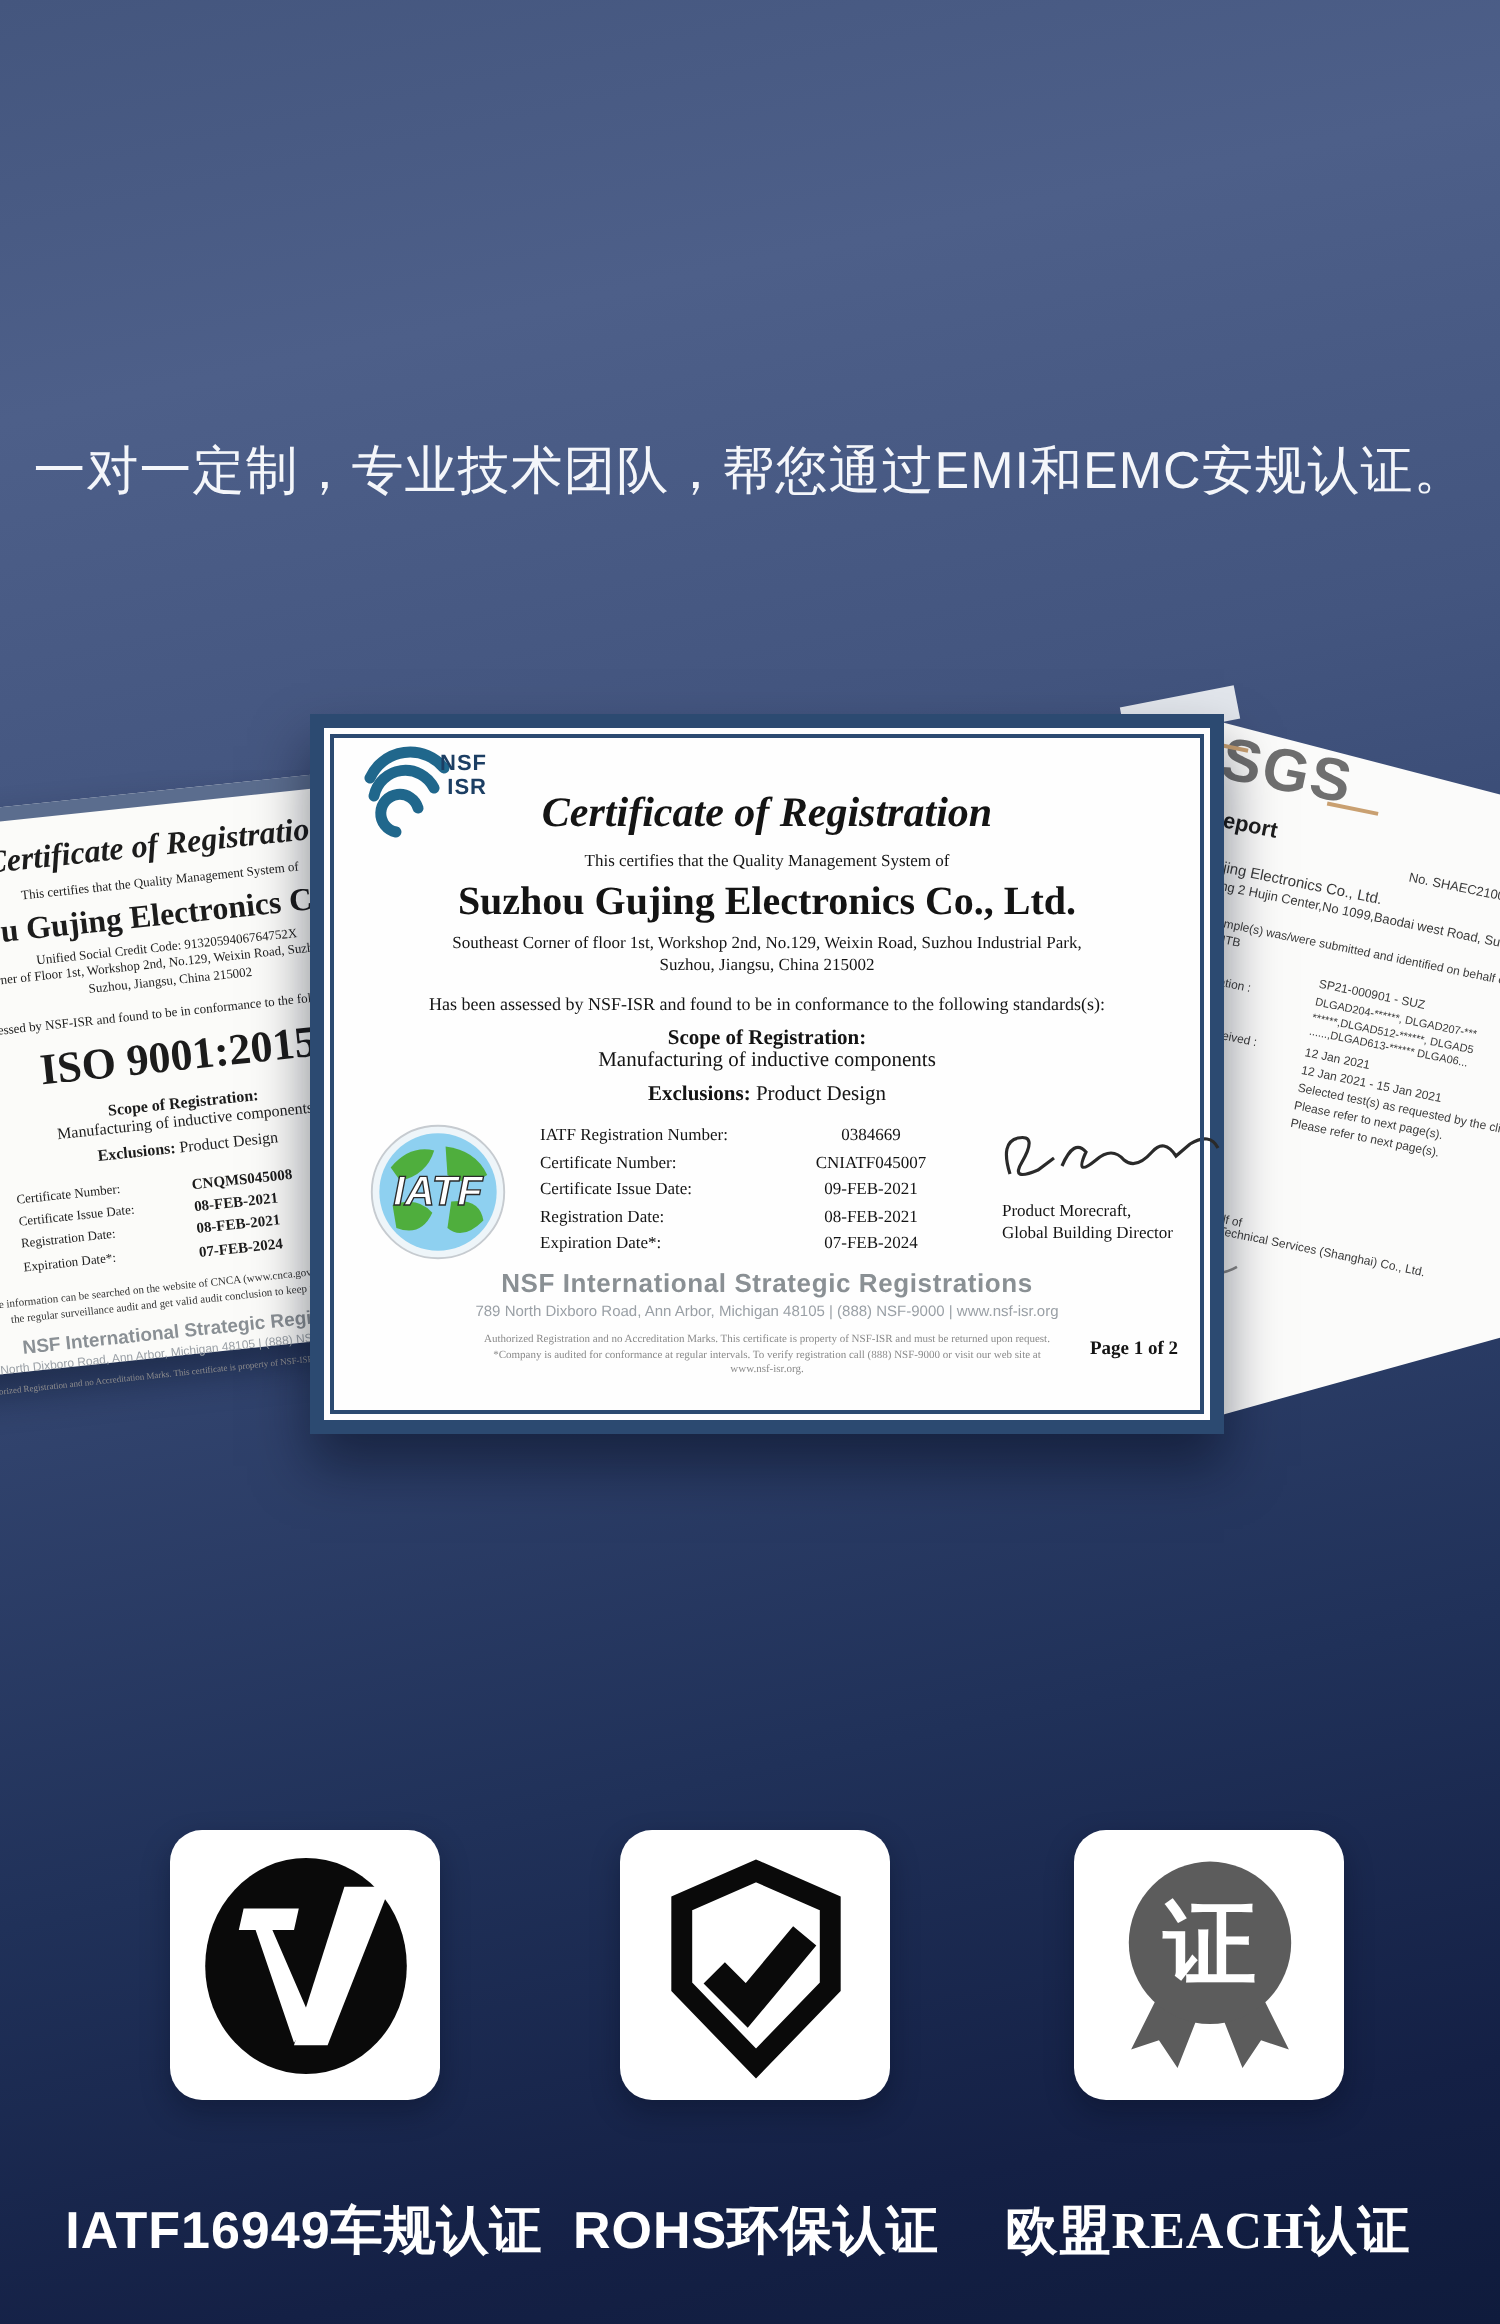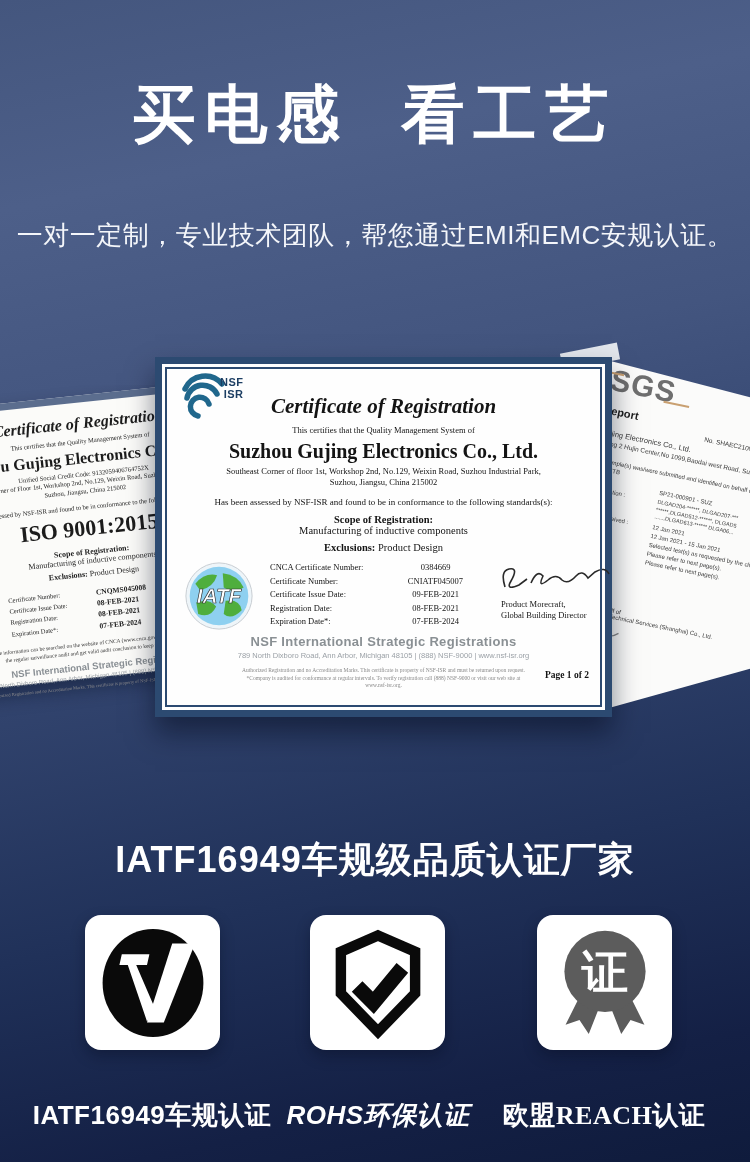--- a/index.html
+++ b/index.html
@@ -110,29 +110,28 @@
   .bold { font-weight:bold; }
 
   
   .section-title { position:absolute; top:836px; left:0; width:100%; text-align:center; color:#ffffff; font-size:36px; font-weight:bold; letter-spacing:1px; }
   .badge-card { position:absolute; top:915px; width:135px; height:135px; background:#ffffff; border-radius:16px; box-shadow:0 6px 14px rgba(5,12,30,.35); display:flex; align-items:center; justify-content:center; }
   .badge-card.b1 { left:85px; }
   .badge-card.b2 { left:310px; }
   .badge-card.b3 { left:537px; }
   .badge-label { position:absolute; top:1098px; width:240px; text-align:center; color:#ffffff; font-size:26px; font-weight:bold; letter-spacing:0.5px; }
   .badge-label.l1 { left:32px; }
-  .badge-label.l2 { left:258px;font-style:italic; }
+  .badge-label.l2 { left:258px; }
   .badge-label.l3 { left:484px;font-family:Liberation Serif, serif; }
 </style>
 </head>
 <body>
 
 <div class="page">
 
-  <div class="hero-title">买电感  看工艺</div>
   <div class="hero-subtitle">一对一定制，专业技术团队，帮您通过EMI和EMC安规认证。</div>
 
   <div class="certs">
 
     <div class="cert-left">
       <div class="lc-sheet">
         <div class="lc-title">Certificate of Registration</div>
         <div class="lc-certifies">This certifies that the Quality Management System of</div>
         <div class="lc-company">Suzhou Gujing Electronics Co., Ltd.</div>
         <div class="lc-code">Unified Social Credit Code:  9132059406764752X</div>
@@ -261,21 +260,21 @@
           <circle cx="37" cy="37" r="35" fill="#eef5f9" stroke="#c6cbd0" stroke-width="1"></circle>
           <circle cx="37" cy="37" r="31" fill="#8ed0f0"></circle>
           <path d="M12 24 Q22 12 35 15 Q31 28 17 31 Z" fill="#4fae3d"></path>
           <path d="M41 13 Q57 15 63 28 Q52 35 42 28 Z" fill="#4fae3d"></path>
           <path d="M13 44 Q26 39 34 48 Q28 61 15 56 Z" fill="#4fae3d"></path>
           <path d="M44 42 Q59 40 61 52 Q50 63 42 56 Z" fill="#4fae3d"></path>
           <text x="37" y="44" text-anchor="middle" font-size="22" font-style="italic" font-weight="bold" fill="#ffffff" stroke="#2b2b2b" stroke-width="0.7" font-family="Liberation Sans, sans-serif">IATF</text>
         </svg>
         <div class="cc-table">
           <div class="cc-row">
-              <span class="lbl">CNCA Certificate Number:</span>
+              <span class="lbl">IATF Registration Number:</span>
               <span class="val">0384669</span>
             </div>
           <div class="cc-row">
               <span class="lbl">Certificate Number:</span>
               <span class="val">CNIATF045007</span>
             </div>
           <div class="cc-row">
               <span class="lbl">Certificate Issue Date:</span>
               <span class="val">09-FEB-2021</span>
             </div>
@@ -302,21 +301,20 @@
         <div class="cc-fine-lines">
           <div>Authorized Registration and no Accreditation Marks. This certificate is property of NSF-ISR and must be returned upon request.</div>
           <div>*Company is audited for conformance at regular intervals. To verify registration call (888) NSF-9000 or visit our web site at www.nsf-isr.org.</div>
         </div>
         <div class="cc-page">Page 1 of 2</div>
       </div>
     </div>
 
   </div>
 
-  <div class="section-title">IATF16949车规级品质认证厂家</div>
 
   <div class="badge-card b1">
     <svg width="120" height="122" viewBox="0 0 100 100">
       <ellipse cx="50" cy="50" rx="42" ry="45" fill="#0a0a0a"></ellipse>
       <path d="M24 26 L47 26 L45 35 L36 35 L52 72 L45 82 L29 35 L22 35 Z" fill="#ffffff"></path>
       <path d="M66 17 L85 17 L59 83 L45 83 Z" fill="#ffffff"></path>
     </svg>
   </div>
   <div class="badge-card b2">
     <svg width="116" height="116" viewBox="0 0 100 100">

